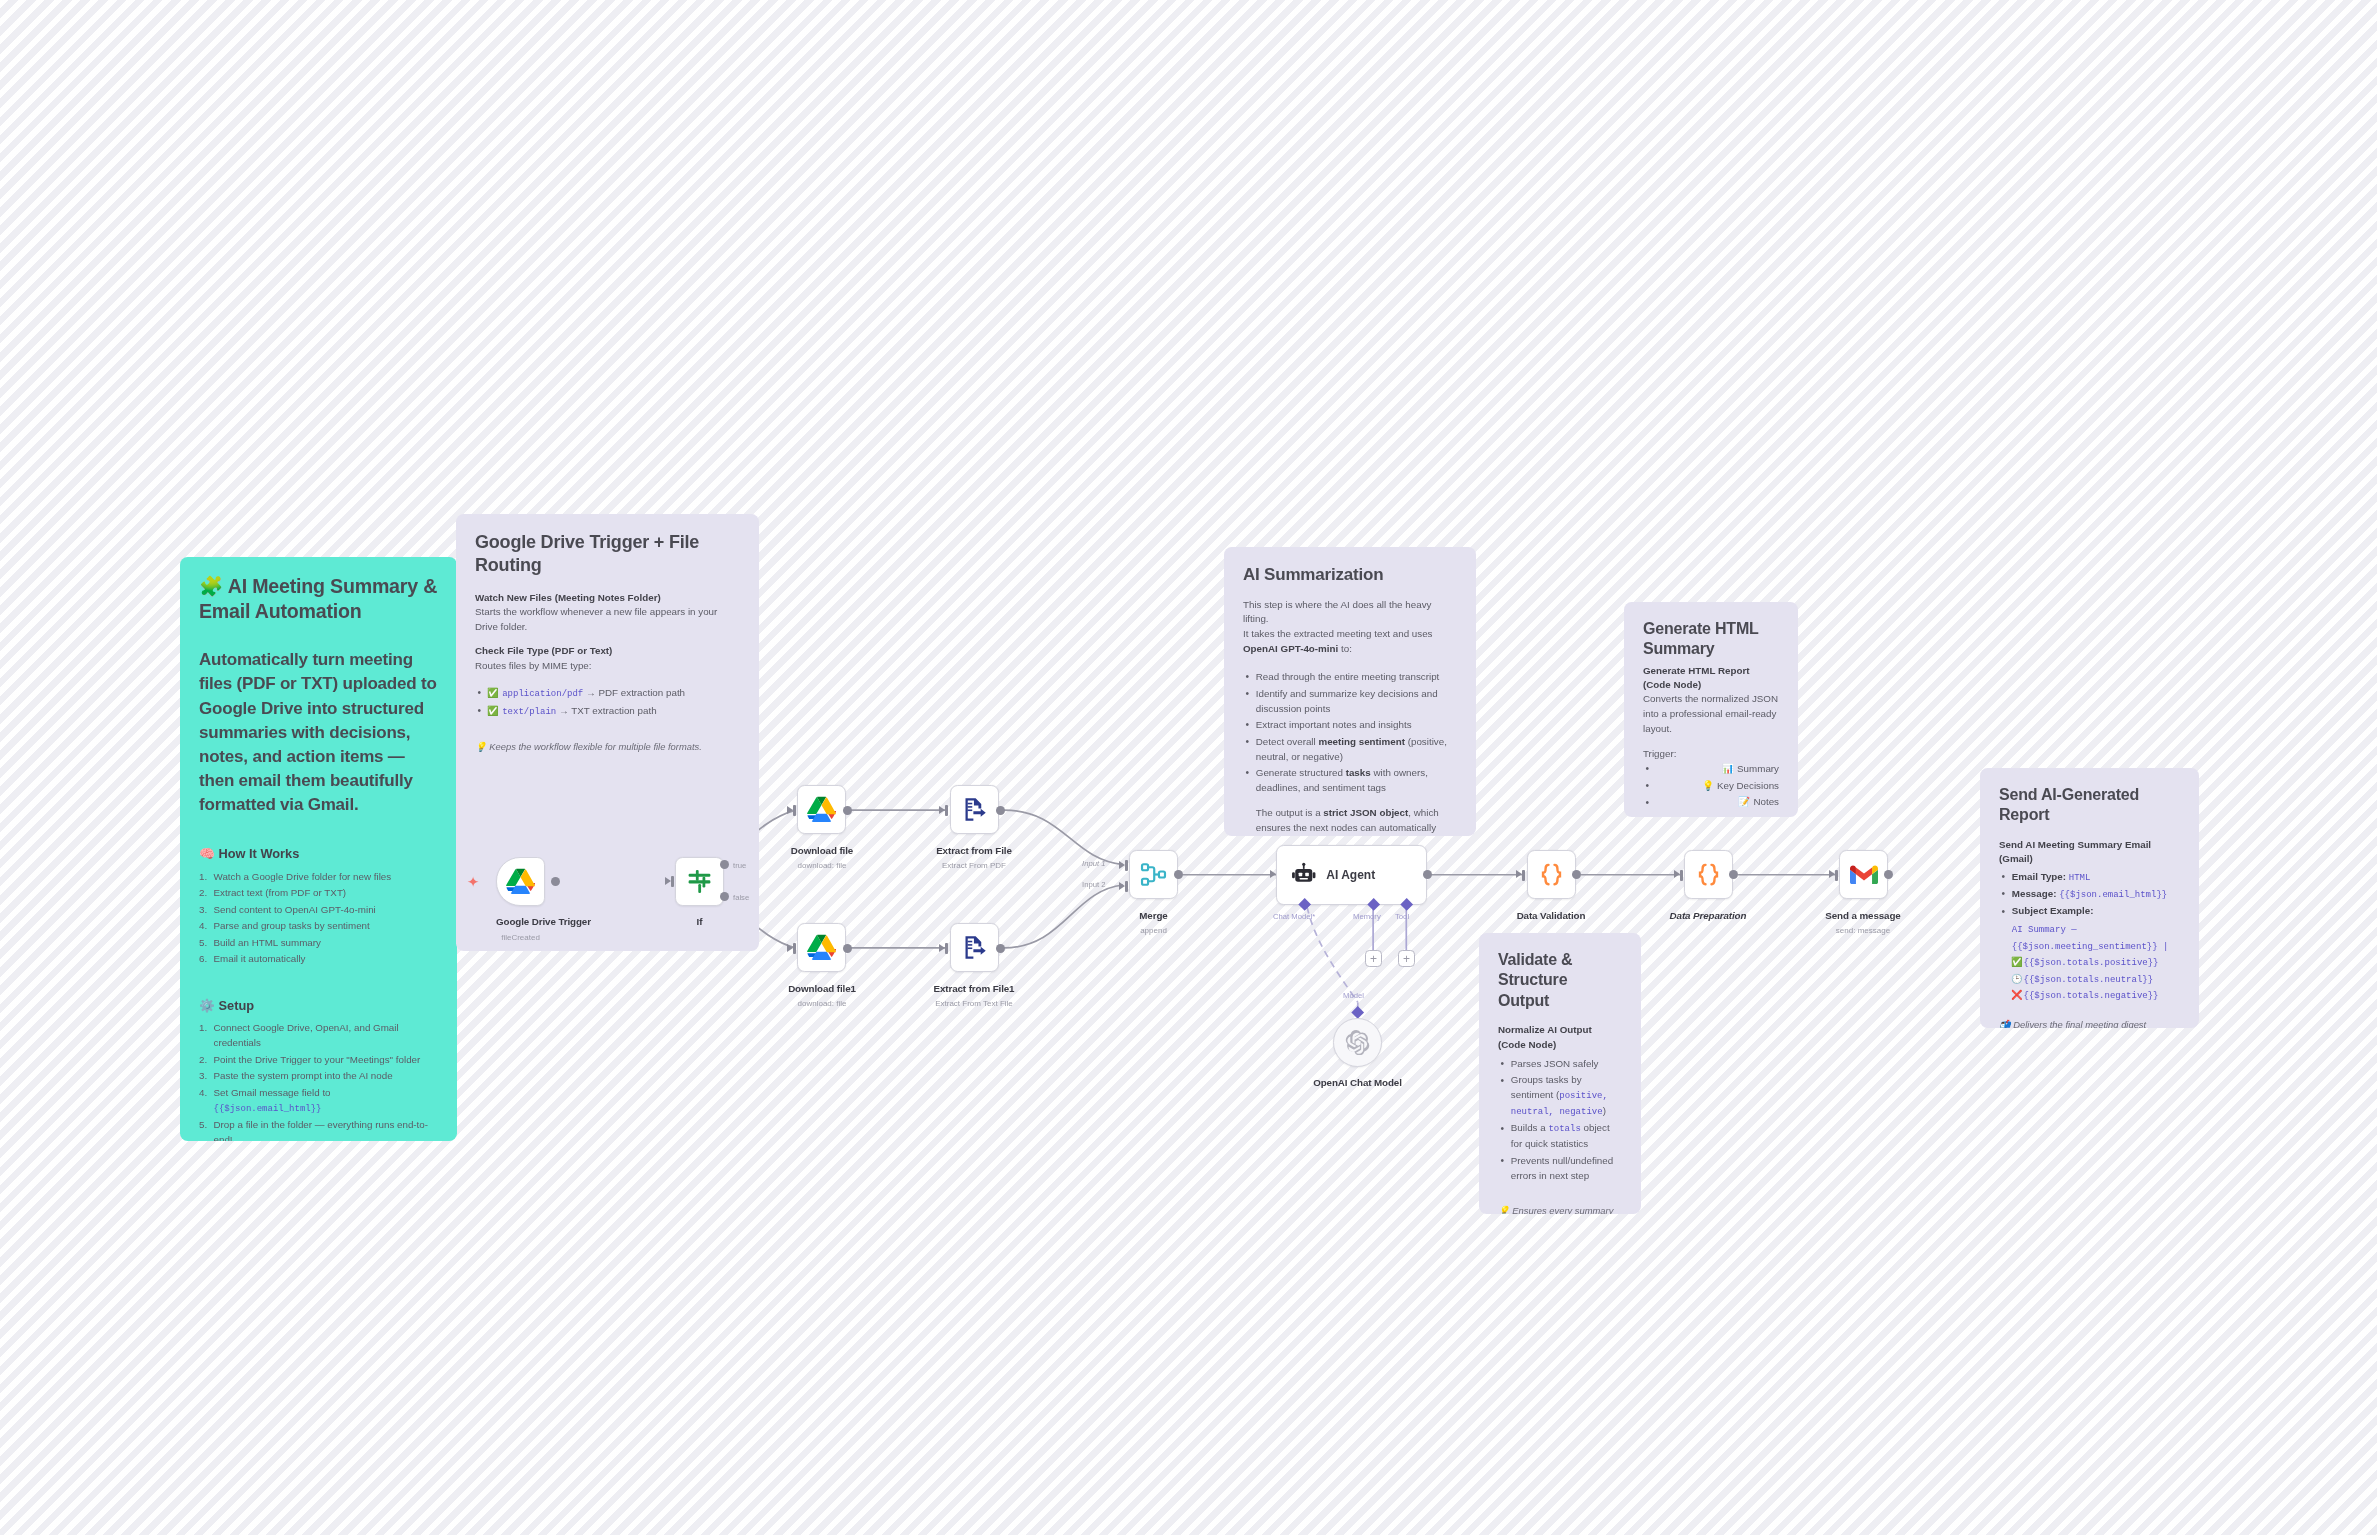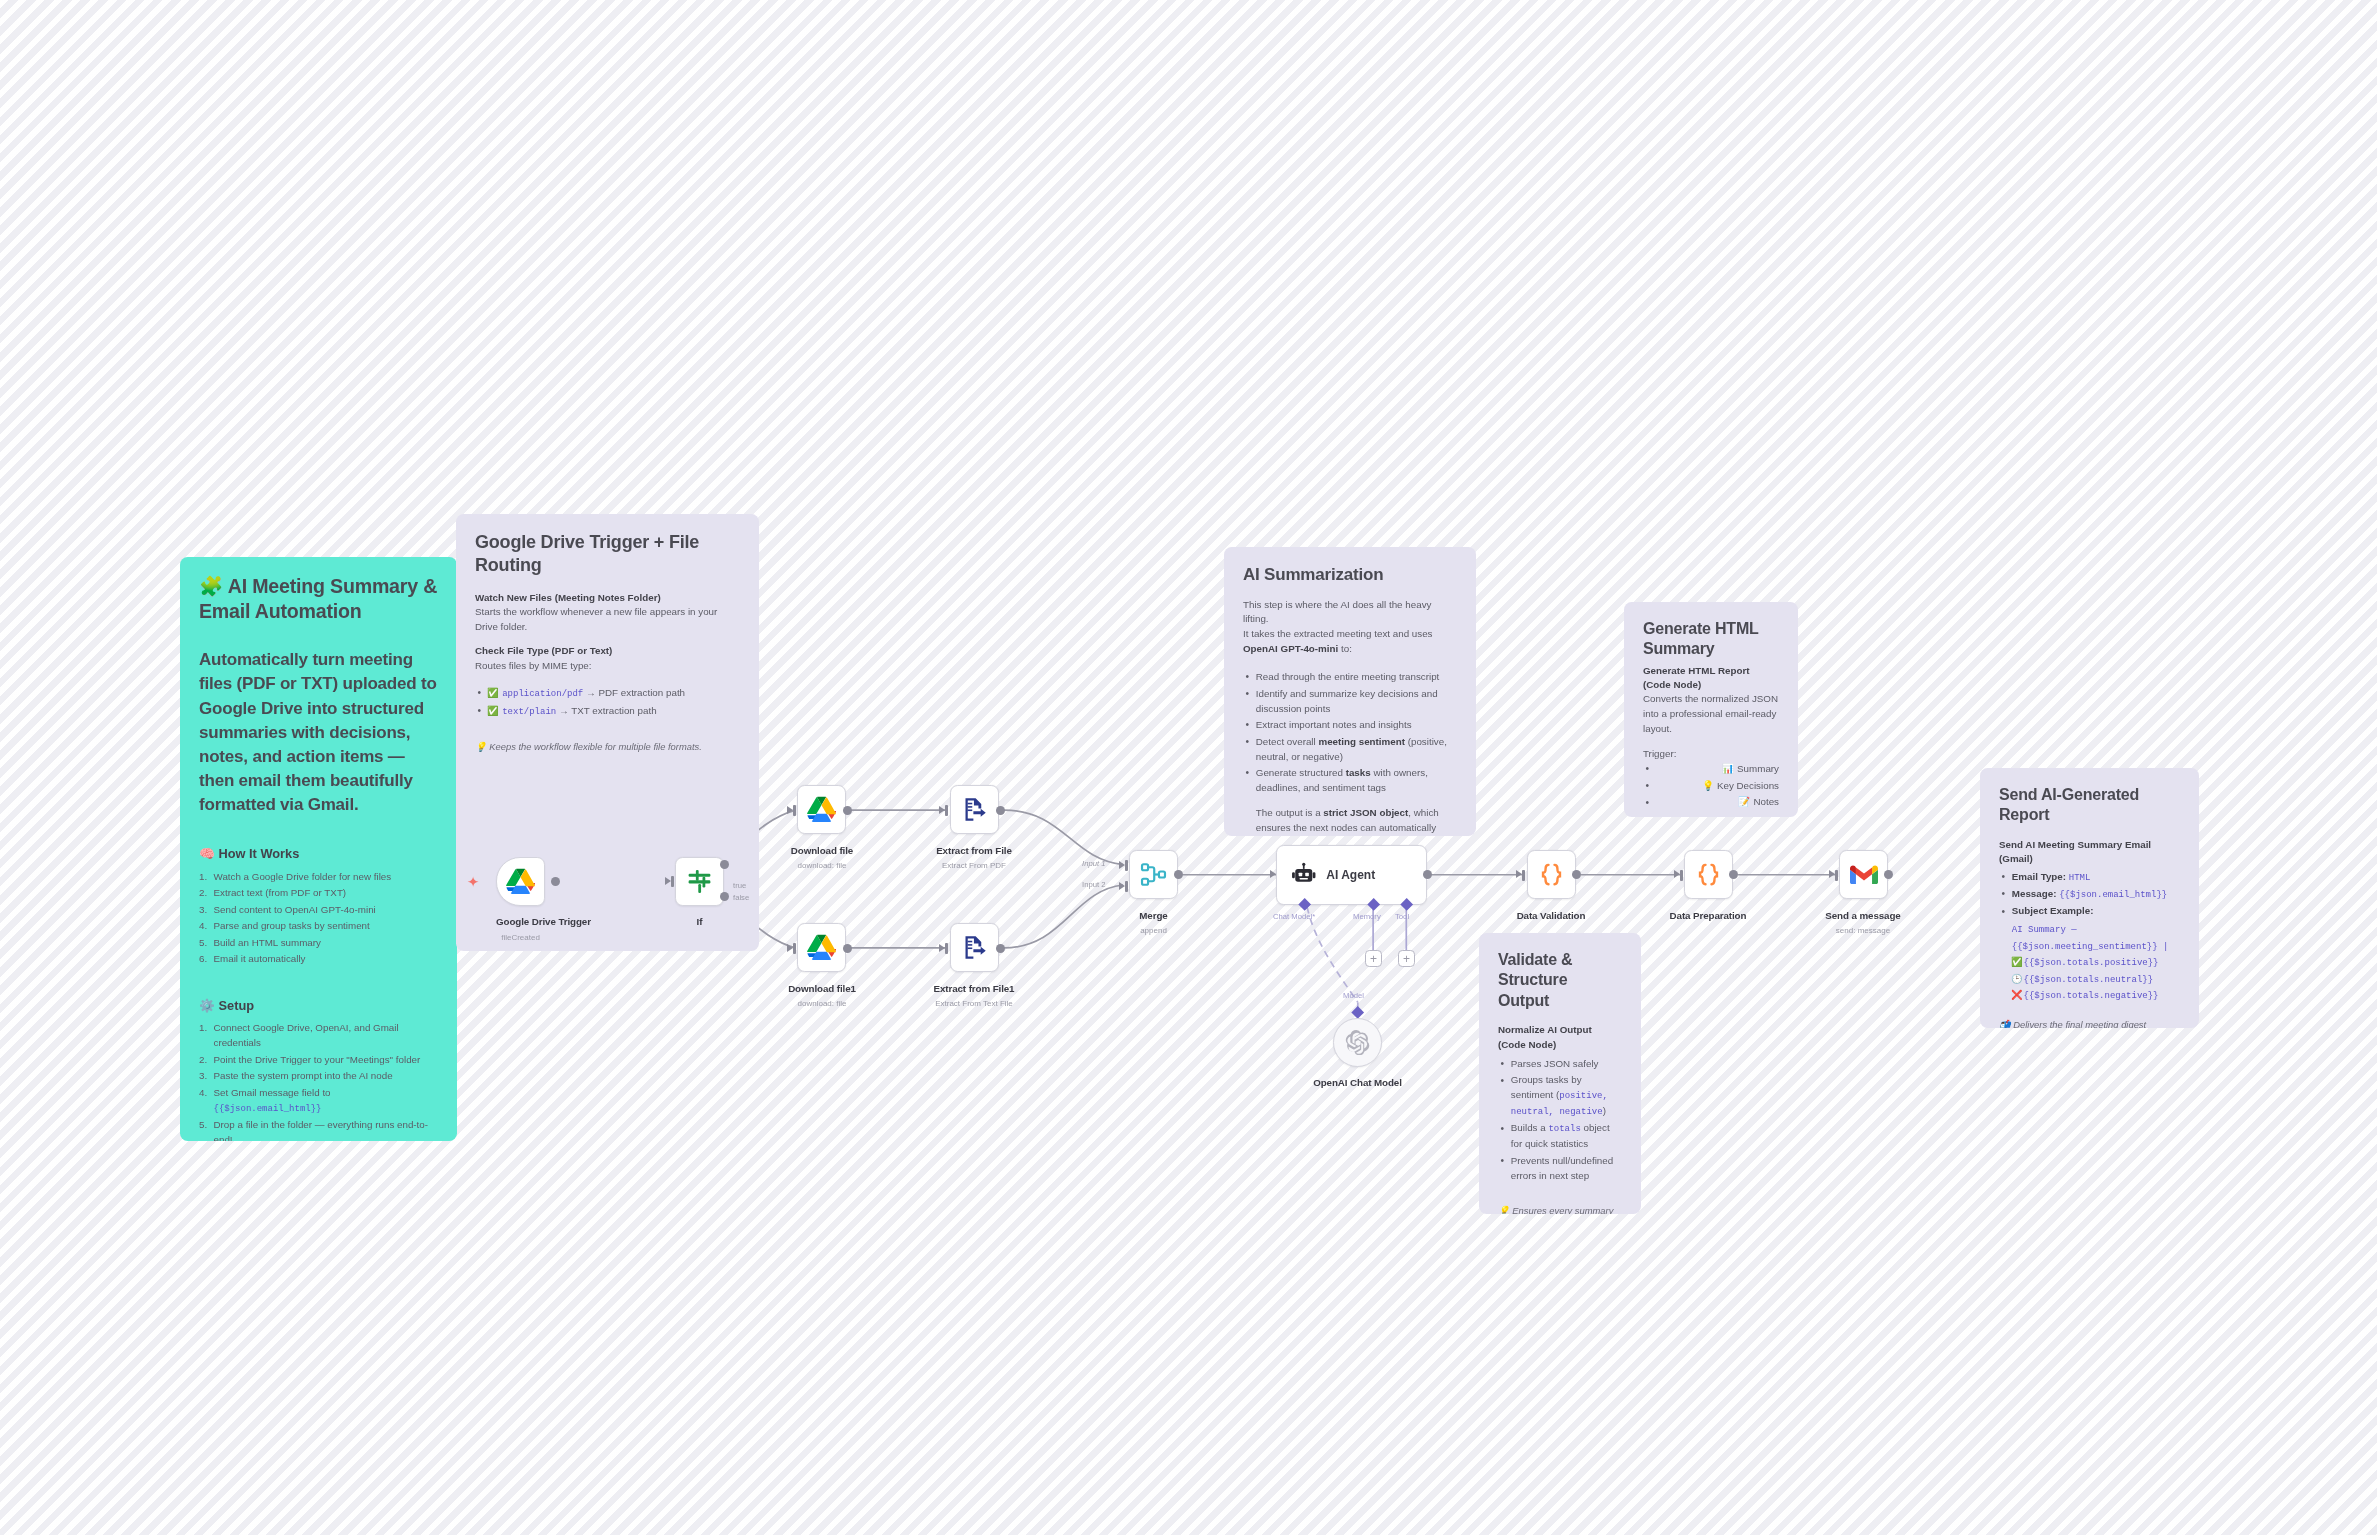--- a/index.html
+++ b/index.html
@@ -329,21 +329,21 @@
   <div class="node sq" style="left:675px; top:857px;">
     <svg width="29" height="29" viewBox="0 0 24 24">
       <rect x="3" y="5.5" width="18" height="2.6" rx="1" fill="#1f9947"></rect>
       <rect x="3" y="11" width="18" height="2.6" rx="1" fill="#1f9947"></rect>
       <rect x="9" y="2.4" width="2.3" height="9" rx="1" fill="#1f9947"></rect>
       <rect x="14.5" y="8" width="2.3" height="9" rx="1" fill="#1f9947"></rect>
       <rect x="11" y="14" width="2.3" height="7.5" rx="1" fill="#1f9947"></rect>
     </svg>
   </div>
   <div class="port" style="left:720px; top:860px;"></div>
-  <div class="port-label" style="left:733px; top:861px;margin-top:20px;">true</div>
+  <div class="port-label" style="left:733px; top:861px;">true</div>
   <div class="port" style="left:720px; top:892px;"></div>
   <div class="port-label" style="left:733px; top:893px;">false</div>
   <div class="node-label" style="left:675px; top:916px; width:49px;">If</div>
 
   <div class="arrow-in" style="left:787px; top:806px;"></div>
   <div class="port-bar" style="left:793px; top:805px;"></div>
   <div class="node sq" style="left:797px; top:785px;">
     <svg class="gicon" viewBox="0 0 87 77">
       <path d="M6.6 66.85l-3.85-6.65c-.8-1.4-1.2-2.95-1.2-4.5h27.5l-5.85 11.15z" fill="#0066da"></path>
       <path d="M43.65 25L29.9 1.2c-1.35.8-2.5 1.95-3.3 3.35L1.55 47.5c-.8 1.4-1.2 2.95-1.2 4.5h27.5z" fill="#00ac47"></path>
@@ -470,21 +470,21 @@
 
   <div class="arrow-in" style="left:1674px; top:870px;"></div>
   <div class="port-bar" style="left:1680px; top:870px;"></div>
   <div class="node sq" style="left:1684px; top:850px;">
     <svg width="29" height="29" viewBox="0 0 24 24" fill="none" stroke="#ff8a3d" stroke-width="2" stroke-linecap="round">
       <path d="M9.5 4c-2 0-2.4 1.2-2.4 3.2 0 2-0.1 3.3-2.1 3.3v3c2 0 2.1 1.3 2.1 3.3 0 2 .4 3.2 2.4 3.2"></path>
       <path d="M14.5 4c2 0 2.4 1.2 2.4 3.2 0 2 .1 3.3 2.1 3.3v3c-2 0-2.1 1.3-2.1 3.3 0 2-.4 3.2-2.4 3.2"></path>
     </svg>
   </div>
   <div class="port" style="left:1729px; top:870px;"></div>
-  <div class="node-label" style="left:1658px; top:910px; width:100px;">Data Preparation</div>
+  <div class="node-label" style="left:1658px; top:910px; width:100px;font-style:italic;">Data Preparation</div>
 
   <div class="arrow-in" style="left:1829px; top:870px;"></div>
   <div class="port-bar" style="left:1835px; top:870px;"></div>
   <div class="node sq" style="left:1839px; top:850px;">
     <svg width="28" height="22" viewBox="0 0 48 36">
       <path d="M3.3 33.6h6.9V16.9L0 9.1v21.2c0 1.8 1.5 3.3 3.3 3.3z" fill="#4285f4"></path>
       <path d="M37.8 33.6h6.9c1.8 0 3.3-1.5 3.3-3.3V9.1l-10.2 7.8z" fill="#34a853"></path>
       <path d="M37.8 5.1v11.8L48 9.1V6.8c0-4.3-4.9-6.7-8.3-4.1z" fill="#fbbc04"></path>
       <path d="M10.2 16.9V5.1L24 15.5 37.8 5.1v11.8L24 27.3z" fill="#ea4335"></path>
       <path d="M0 6.8v2.3l10.2 7.8V5.1L8.3 2.7C4.9.1 0 2.5 0 6.8z" fill="#c5221f"></path>

